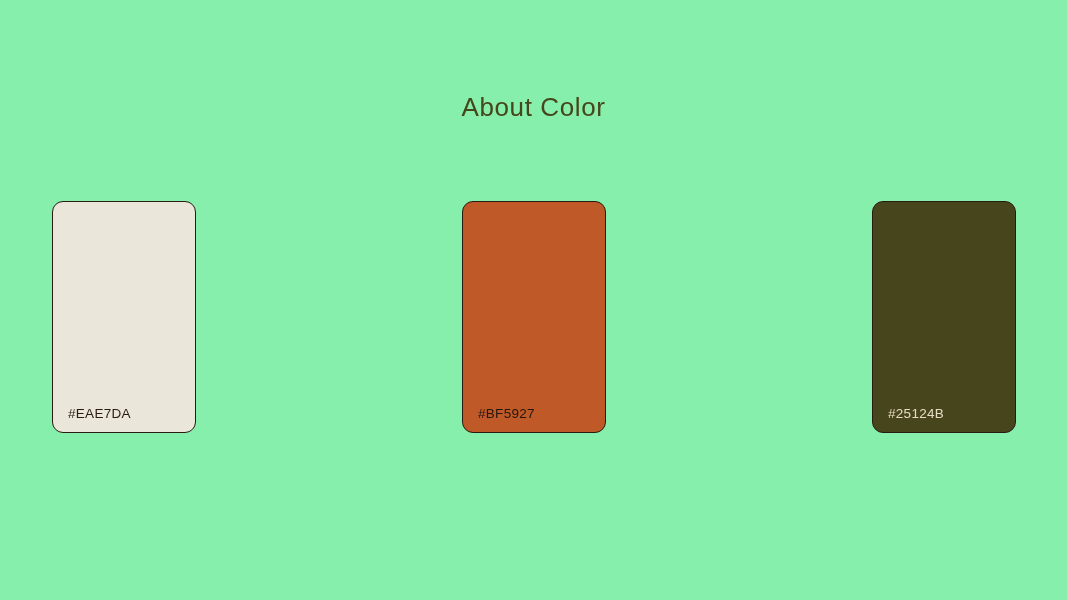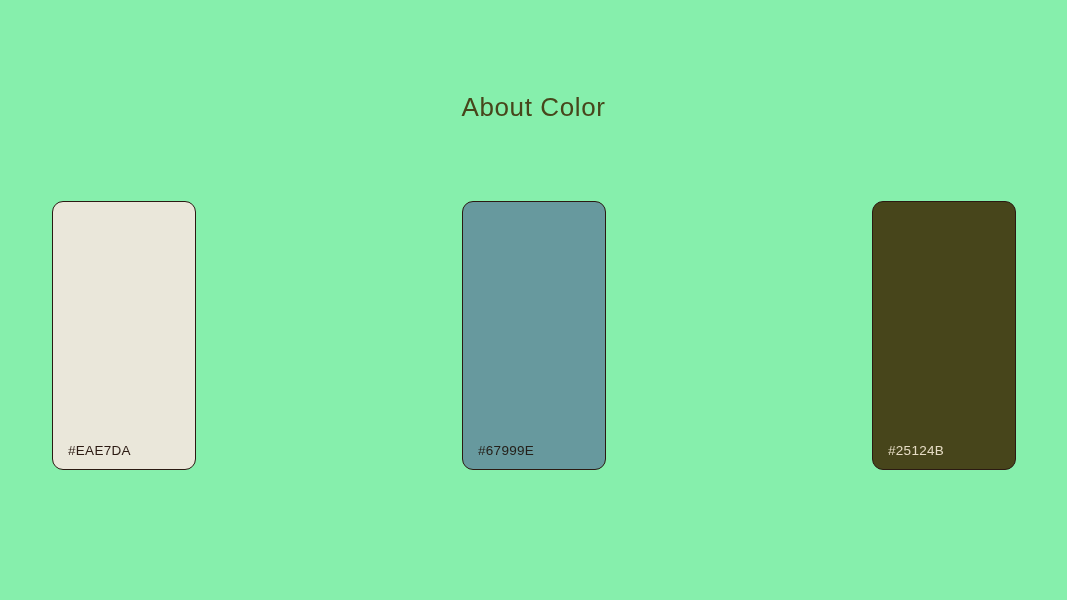--- a/index.html
+++ b/index.html
@@ -51,21 +51,21 @@
     flex-direction: row;
     align-items: stretch;
     justify-content: space-between;
     gap: 20px;
   }
 
   .swatch-card {
     position: relative;
     flex: 0 0 144px;
     width: 144px;
-    height: 269px;
+    height: 232px;
     box-sizing: border-box;
     border: 1.5px solid #2B1A12;
     border-radius: 11px;
     overflow: hidden;
   }
 
   .swatch-label {
     position: absolute;
     left: 15px;
     bottom: 12px;
@@ -83,24 +83,24 @@
 <div id="stage" style="background: #86efac;">
 
   <div id="page-title" style="color: rgb(71, 69, 27);">About Color</div>
 
   <div id="swatch-row">
 
     <div class="swatch-card" style="background: rgb(234, 231, 218); border-color: rgb(43, 26, 18);">
       <span class="swatch-label" style="color: rgb(43, 26, 18);">#EAE7DA</span>
     </div>
 
-    <div class="swatch-card" style="background: rgb(103, 153, 158); border-color: rgb(43, 26, 18);">
-      <span class="swatch-label" style="color: rgb(36, 32, 26);">#67999E</span>
+
+    <div class="swatch-card" style="background: rgb(191, 89, 39); border-color: rgb(43, 26, 18);">
+      <span class="swatch-label" style="color: rgb(35, 22, 14);">#BF5927</span>
     </div>
-
 
 
     <div class="swatch-card" style="background: rgb(71, 69, 27); border-color: rgb(43, 26, 18);">
       <span class="swatch-label" style="color: rgb(230, 220, 196);">#25124B</span>
     </div>
 
 
   </div>
 </div>
 

